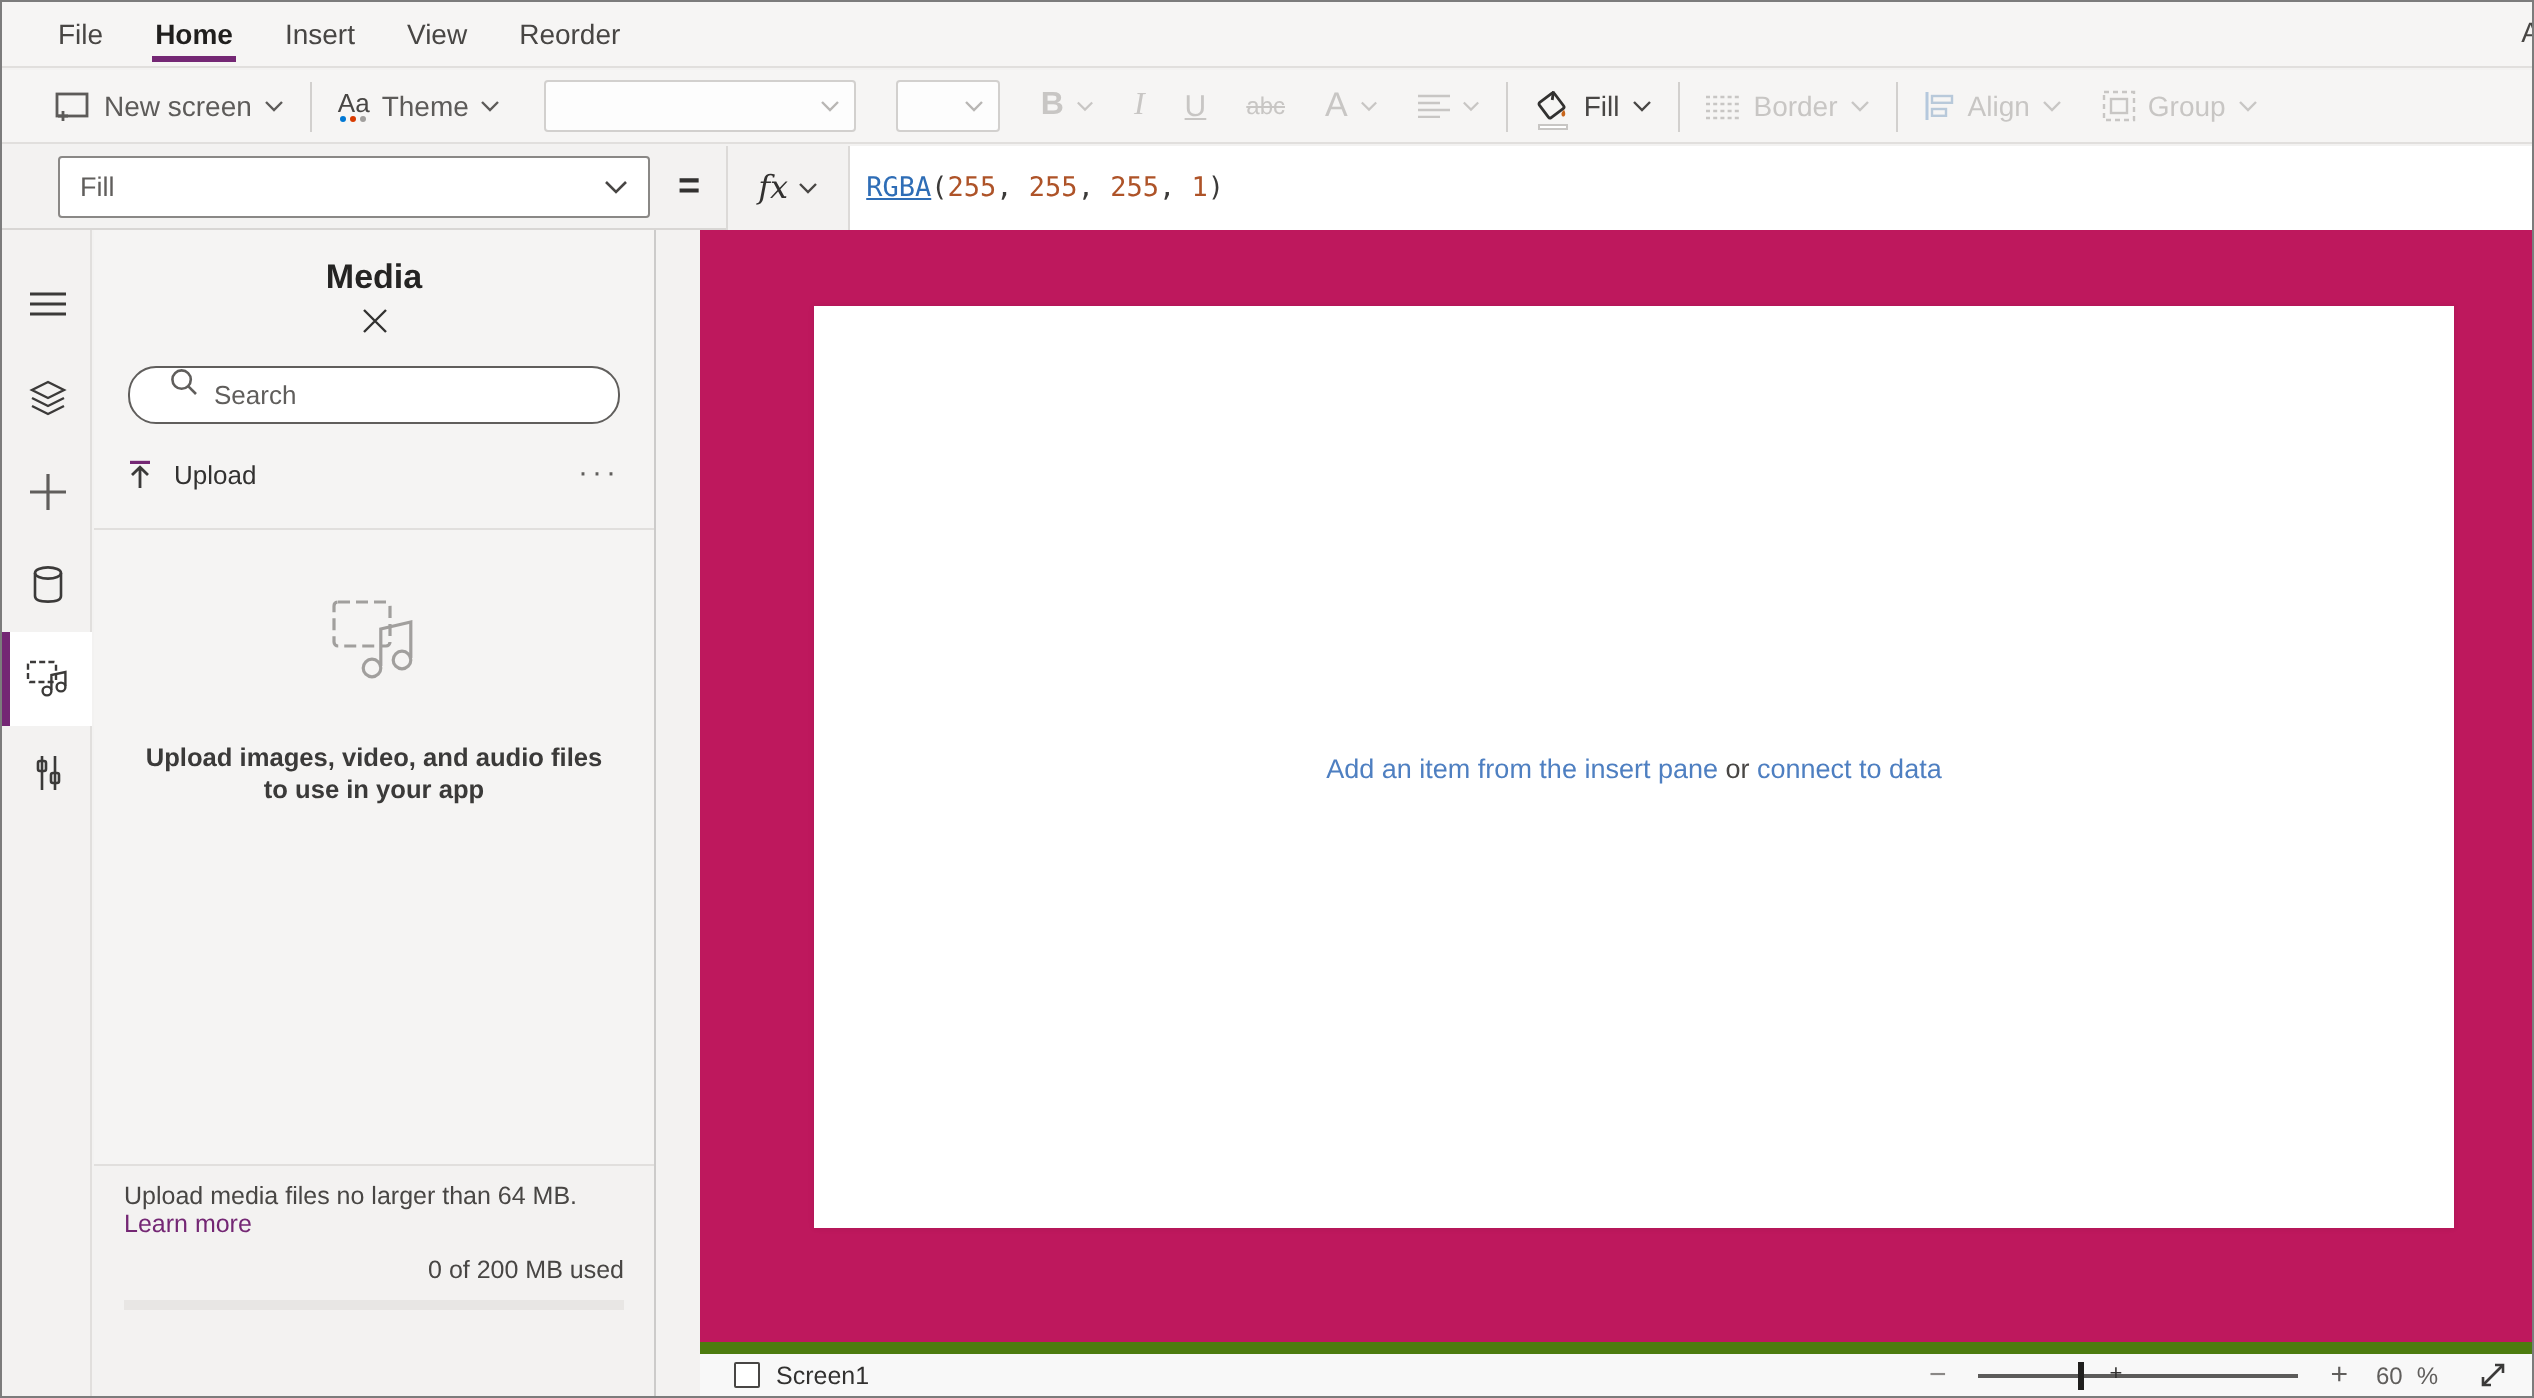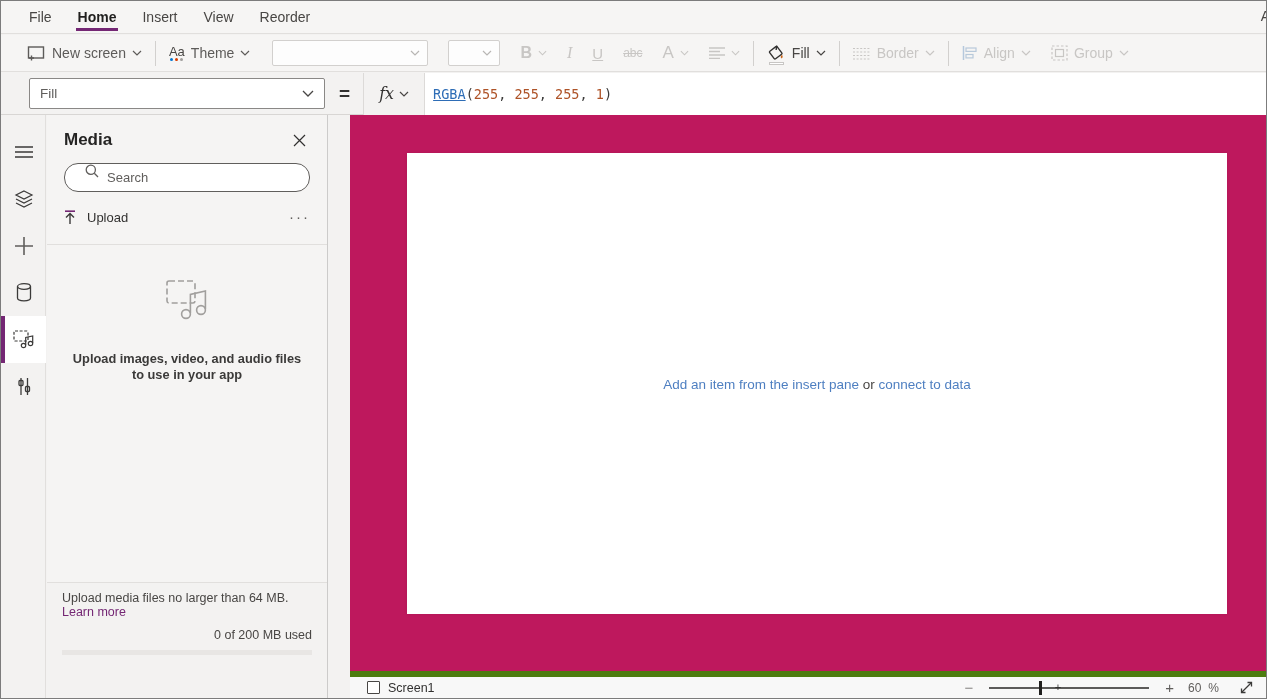--- a/index.html
+++ b/index.html
@@ -48,21 +48,21 @@
   .body { position:absolute; top:114px; left:0; right:0; bottom:0; }
 
   
   .rail { position:absolute; top:0; left:0; bottom:0; width:45px; background:#f3f2f1; border-right:1px solid #e1dfdd; }
   .rail-btn { width:45px; height:47px; display:flex; align-items:center; justify-content:center; color:#3b3a39; cursor:pointer; position:relative; }
   .rail-btn.selected { background:#ffffff; }
   .rail-btn.selected::before { content:""; position:absolute; left:0; top:0; bottom:0; width:4px; background:#742774; }
 
   
   .panel { position:absolute; top:0; left:46px; bottom:0; width:281px; background:#f5f4f3; border-right:1px solid #cccbca; }
-  .panel-header { display:flex; align-items:center; justify-content:space-between; padding:14px 17px 0 17px; }
+  .panel-header { display:flex; align-items:center; justify-content:space-between; padding:14px 17px 0 17px;flex-direction:column; }
   .panel-title { font-size:17px; font-weight:bold; color:#252423; }
   .panel-close { width:22px; height:22px; display:flex; align-items:center; justify-content:center; cursor:pointer; color:#323130; }
   .search-box { margin:12px 17px 0 17px; height:29px; background:#fff; border:1px solid #605e5c; border-radius:14px; display:flex; padding:0 20px; gap:8px; }
   .search-box input { border:none; outline:none; flex:1; font-size:13px; color:#323130; font-family:"Liberation Sans", sans-serif; background:transparent; }
   .search-box input::placeholder { color:#605e5c; }
   .upload-row { display:flex; align-items:center; margin:10px 17px 0 17px; height:30px; cursor:pointer; }
   .upload-label { font-size:13px; color:#323130; margin-left:11px; }
   .more-dots { margin-left:auto; font-size:15px; letter-spacing:2px; color:#605e5c; cursor:pointer; line-height:10px; }
   .panel-divider { height:1px; background:#e1dfdd; margin-top:12px; }
   .empty-state { text-align:center; padding:32px 24px 0 24px; }

